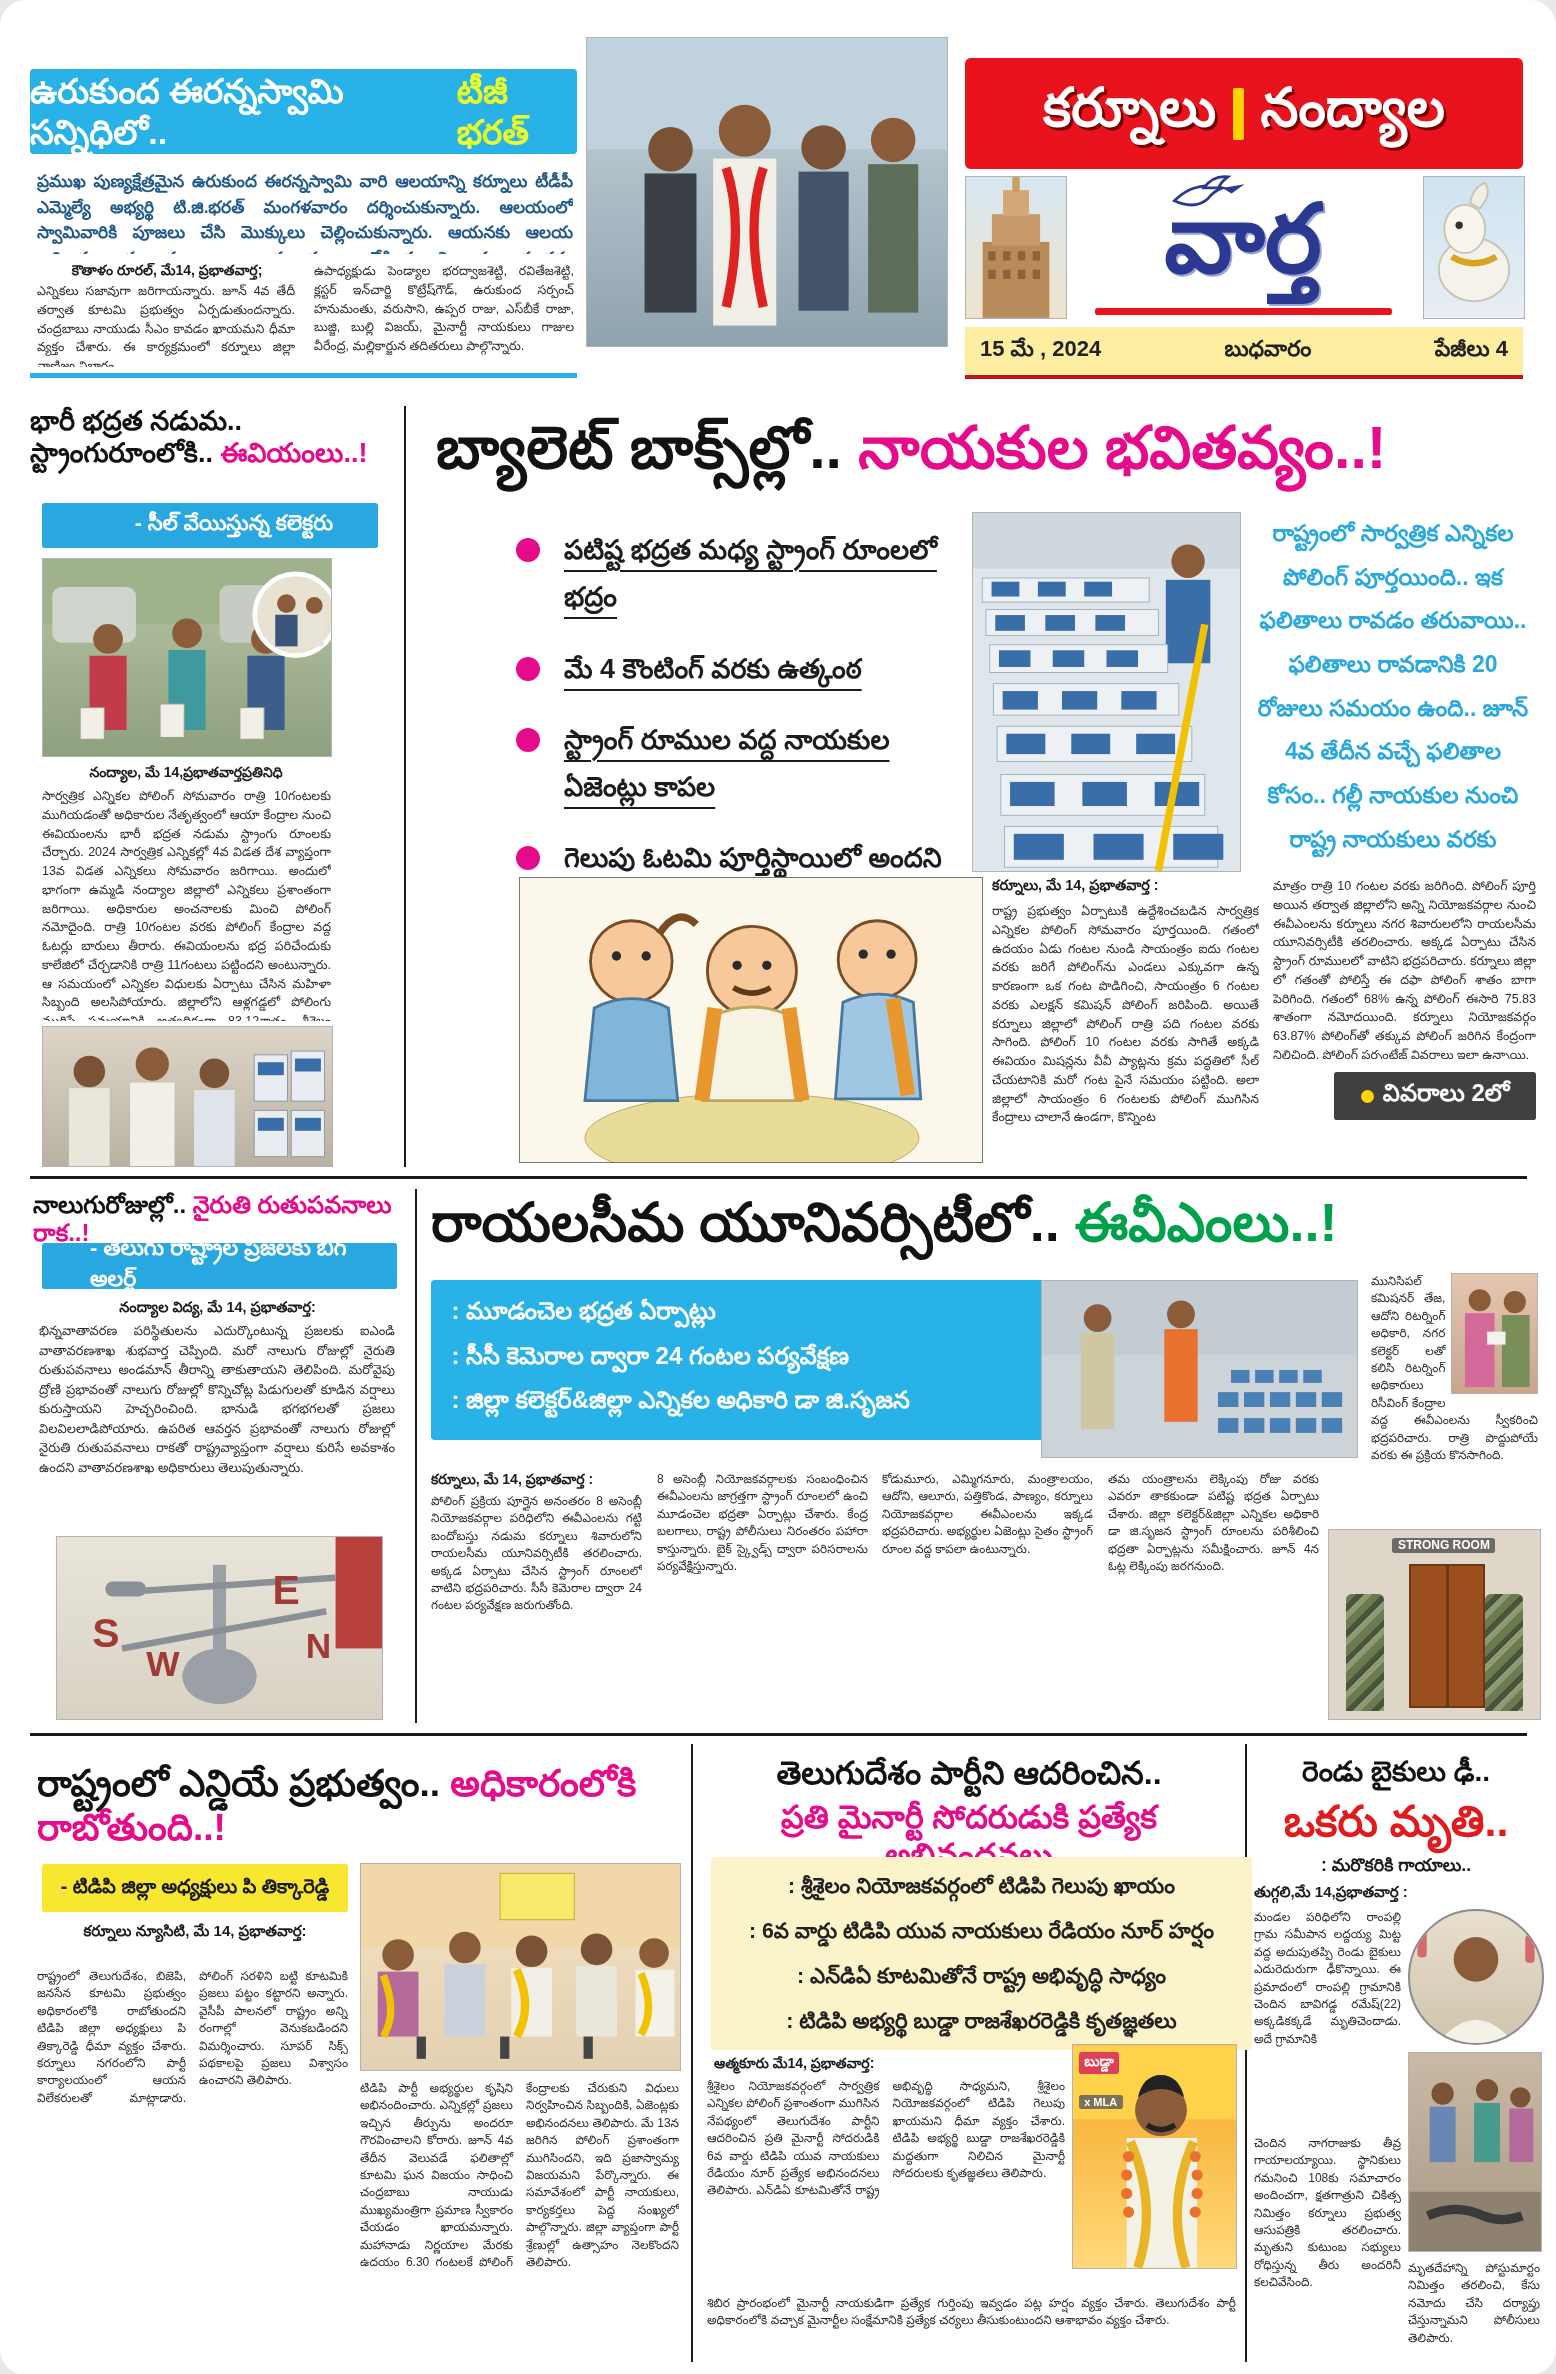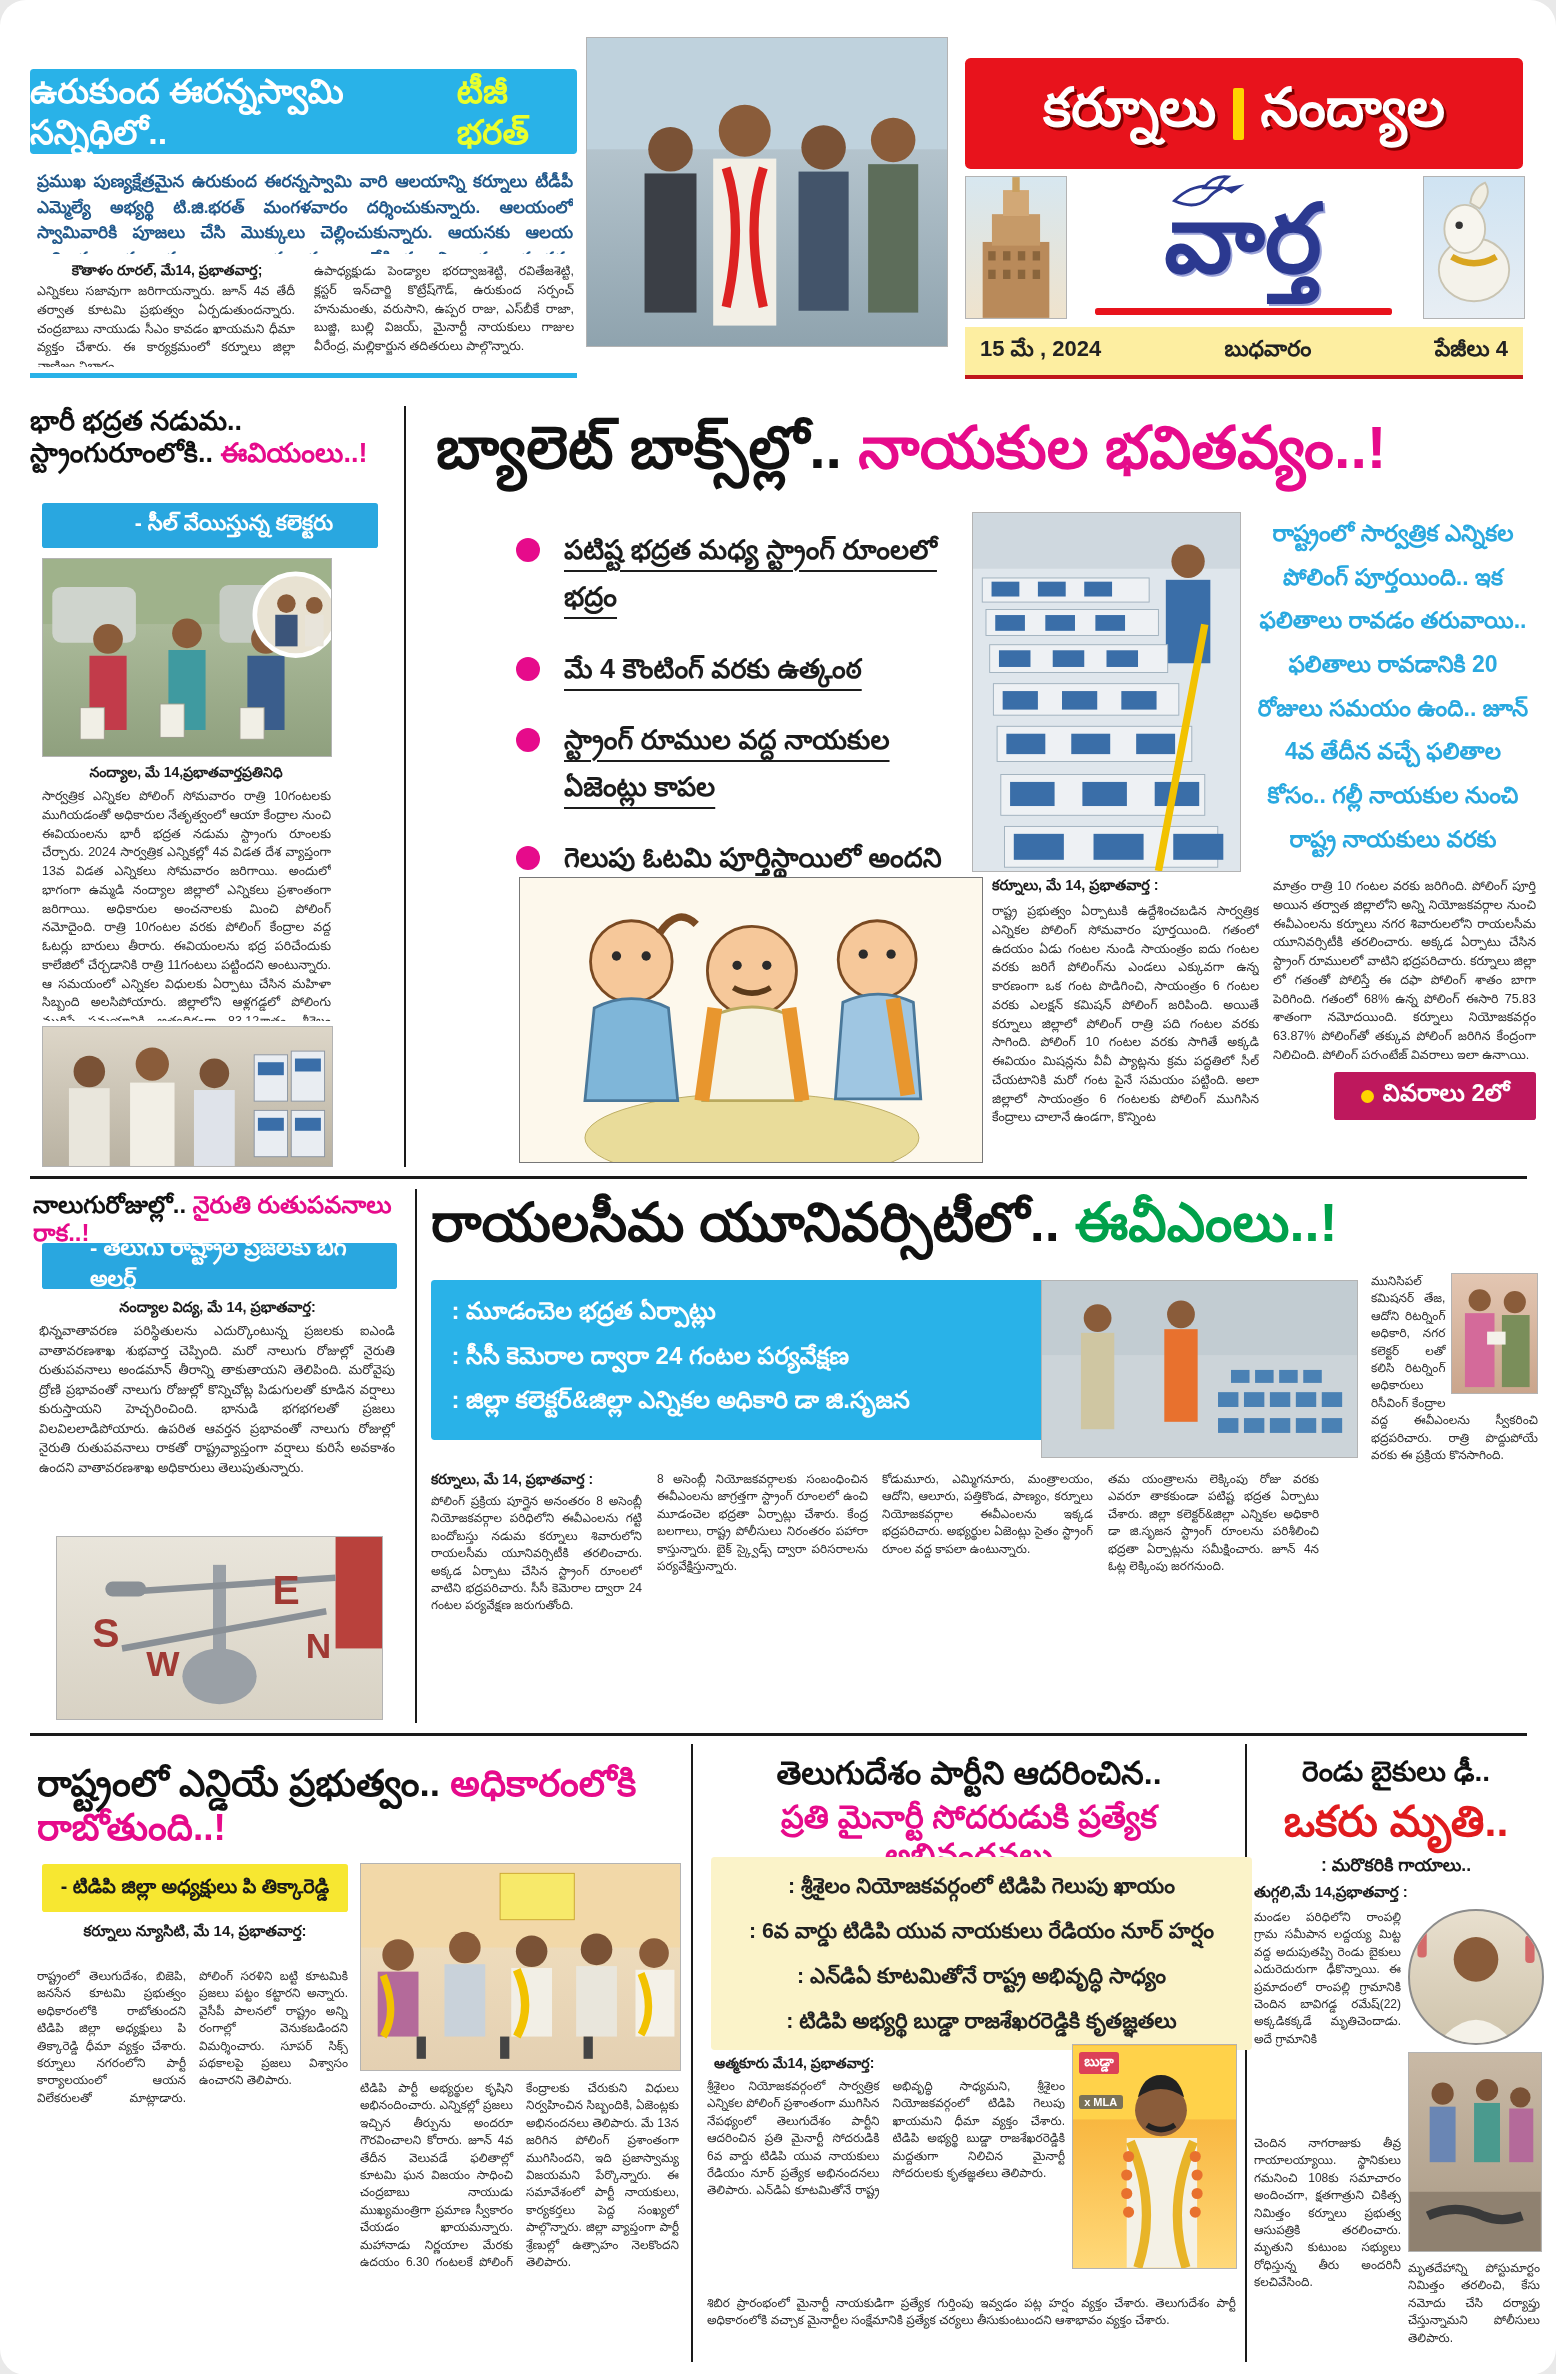--- a/index.html
+++ b/index.html
@@ -19,21 +19,21 @@
   .btxt{font-size:13.4px;line-height:1.5;color:#2c2c2c;text-align:justify;overflow:hidden;}
   .btxt-sm{font-size:12px;line-height:1.45;color:#2c2c2c;text-align:justify;overflow:hidden;}
   .dateline{font-weight:bold;color:#1c1c1c;}
   .center{text-align:center;}
   .rule-h{position:absolute;background:#1a1a1a;height:2.8px;}
   .rule-v{position:absolute;background:#1a1a1a;width:1.9px;}
   .bullet-item{position:relative;padding-left:48px;margin-bottom:24px;font-size:27px;font-weight:bold;color:#1d1d1d;line-height:1.75;}
   .bullet-item span{text-decoration:underline;text-decoration-thickness:1.9px;text-underline-offset:11px;}
   .bullet-dot{position:absolute;left:0;top:11px;width:24px;height:24px;border-radius:50%;background:#e60b8b;}
   .bluepara{color:#2aa9e0;font-size:23px;line-height:1.9;font-weight:bold;text-align:center;overflow:hidden;}
-  .blackbox{background:#be185d;color:#ffffff;font-weight:bold;display:flex;align-items:center;justify-content:center;gap:9.3px;font-size:24px;}
+  .blackbox{background:#404040;color:#ffffff;font-weight:bold;display:flex;align-items:center;justify-content:center;gap:9.3px;font-size:24px;}
   .blackbox .dot{width:13px;height:13px;border-radius:50%;background:#ffd400;display:inline-block;}
   .masthead-red{background:#e8131c;display:flex;align-items:center;justify-content:center;gap:16.7px;border-radius:5.6px;}
   .masthead-red .w{color:#ffffff;font-weight:bold;font-size:54px;text-shadow:2.8px 2.8px 0 #7a0000;}
   .masthead-red .sep{width:11px;height:52px;background:#ffd400;border-radius:1.9px;}
   .title-blue{color:#2b3990;font-weight:bold;font-size:96px;line-height:1;text-shadow:1.9px 1.9px 0 #9aa2d8;}
   .datebar{background:#fdeea1;display:flex;align-items:center;font-weight:bold;color:#222;font-size:22px;}
   .intro{font-size:17px;line-height:1.5;font-weight:bold;color:#235a8c;text-align:justify;overflow:hidden;}
   .boxline{font-size:24px;line-height:1.85;}
   .ylline{font-size:21.3px;line-height:2.1;text-align:center;}
   .circle-photo{border-radius:50%;border:2.8px solid #8c8c8c;}
@@ -339,20 +339,26 @@
           <rect x="38" y="62" width="20" height="14" fill="#f4f2ea"></rect>
         </svg>
     </div>
     <span>మునిసిపల్ కమిషనర్ తేజ, ఆదోని రిటర్నింగ్ అధికారి, నగర కలెక్టర్ లతో కలిసి రిటర్నింగ్ అధికారులు రిసీవింగ్ కేంద్రాల వద్ద ఈవీఎంలను స్వీకరించి భద్రపరిచారు. రాత్రి పొద్దుపోయే వరకు ఈ ప్రక్రియ కొనసాగింది.</span>
   </div>
   <div class="abs dateline" style="left:431px;top:1471px;width:213px;font-size:14px;">కర్నూలు, మే 14, ప్రభాతవార్త :</div>
   <div class="abs btxt-sm" style="left:431px;top:1493px;width:211px;height:223px;">పోలింగ్ ప్రక్రియ పూర్తైన అనంతరం 8 అసెంబ్లీ నియోజకవర్గాల పరిధిలోని ఈవీఎంలను గట్టి బందోబస్తు నడుమ కర్నూలు శివారులోని రాయలసీమ యూనివర్సిటీకి తరలించారు. అక్కడ ఏర్పాటు చేసిన స్ట్రాంగ్ రూంలలో వాటిని భద్రపరిచారు. సీసీ కెమెరాల ద్వారా 24 గంటల పర్యవేక్షణ జరుగుతోంది.</div>
   <div class="abs btxt-sm" style="left:657px;top:1471px;width:211px;height:245px;">8 అసెంబ్లీ నియోజకవర్గాలకు సంబంధించిన ఈవీఎంలను జాగ్రత్తగా స్ట్రాంగ్ రూంలలో ఉంచి మూడంచెల భద్రతా ఏర్పాట్లు చేశారు. కేంద్ర బలగాలు, రాష్ట్ర పోలీసులు నిరంతరం పహారా కాస్తున్నారు. బైక్ స్క్వైడ్స్ ద్వారా పరిసరాలను పర్యవేక్షిస్తున్నారు.</div>
   <div class="abs btxt-sm" style="left:882px;top:1471px;width:211px;height:245px;">కోడుమూరు, ఎమ్మిగనూరు, మంత్రాలయం, ఆదోని, ఆలూరు, పత్తికొండ, పాణ్యం, కర్నూలు నియోజకవర్గాల ఈవీఎంలను ఇక్కడ భద్రపరిచారు. అభ్యర్థుల ఏజెంట్లు సైతం స్ట్రాంగ్ రూంల వద్ద కాపలా ఉంటున్నారు.</div>
   <div class="abs btxt-sm" style="left:1108px;top:1471px;width:211px;height:245px;">తమ యంత్రాలను లెక్కింపు రోజు వరకు ఎవరూ తాకకుండా పటిష్ట భద్రత ఏర్పాటు చేశారు. జిల్లా కలెక్టర్&amp;జిల్లా ఎన్నికల అధికారి డా జి.సృజన స్ట్రాంగ్ రూంలను పరిశీలించి భద్రతా ఏర్పాట్లను సమీక్షించారు. జూన్ 4న ఓట్ల లెక్కింపు జరగనుంది.</div>
+  <div class="ph" style="left:1328px;top:1529px;width:211px;height:189px;background:#ded6c8;">
+    <div class="door"></div>
+    <div class="photo-label" style="left:30%;top:4%;background:rgba(60,60,60,.7);">STRONG ROOM</div>
+    <div class="guard" style="left:8%;"></div>
+    <div class="guard" style="right:8%;"></div>
+  </div>
 
   <div class="rule-h" style="left:30px;top:1733px;width:1497px;"></div>
 
   <div class="rule-v" style="left:691px;top:1744px;height:618px;"></div>
   <div class="rule-v" style="left:1245px;top:1744px;height:618px;"></div>
 
   <div class="abs hl" style="left:37px;top:1762px;width:642px;font-size:37px;">
     <span>రాష్ట్రంలో ఎన్డియే ప్రభుత్వం..</span>
     <span class="mag">అధికారంలోకి రాబోతుంది..!</span>
   </div>

